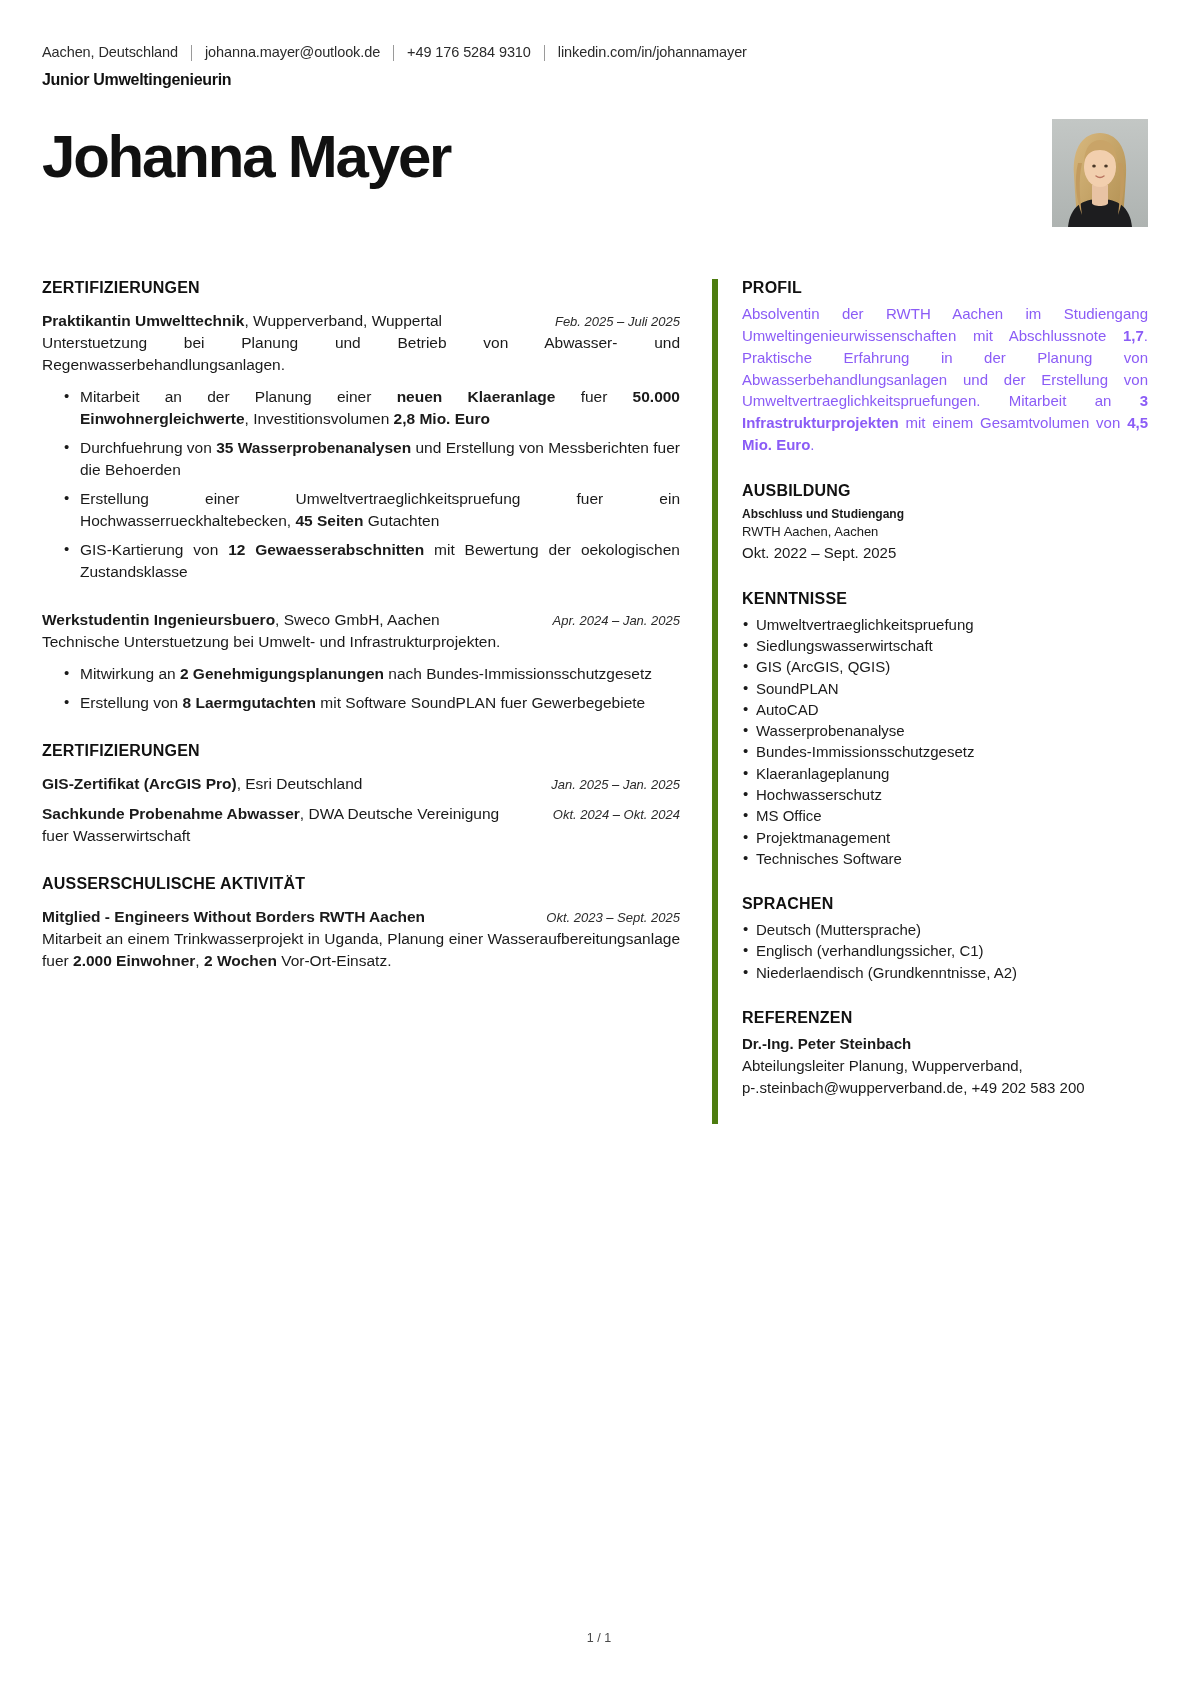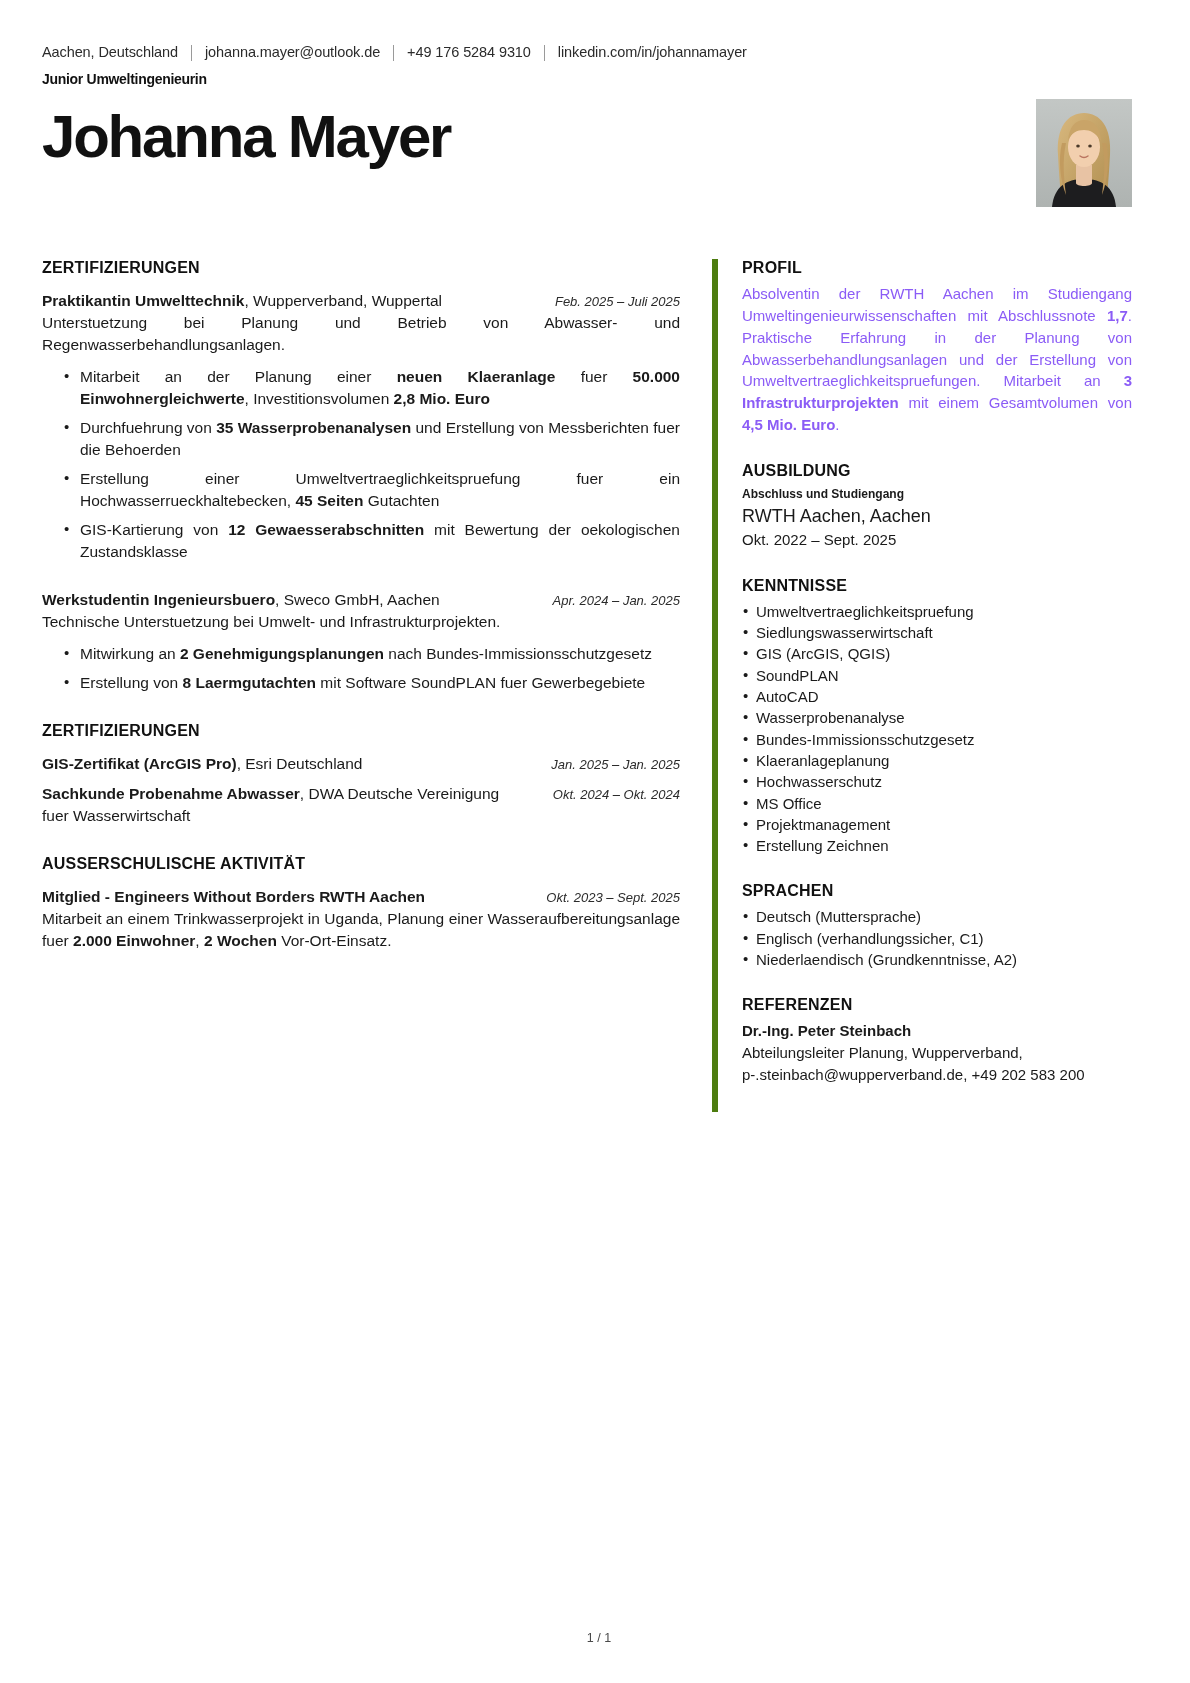--- a/index.html
+++ b/index.html
@@ -14,21 +14,21 @@
     height: 1683px;
     font-family: "Liberation Sans", sans-serif;
     color: #1a1a1a;
     position: relative;
     overflow: hidden;
   }
 
   .page {
     width: 1190px;
     height: 1683px;
-    padding: 44px 58px 0 42px;
+    padding: 44px 42px 0 42px;
     position: relative;
   }
 
   
   .contact-line {
     display: flex;
     align-items: center;
     font-size: 14.5px;
     color: #2b2b2b;
     letter-spacing: -0.1px;
@@ -38,25 +38,25 @@
   .contact-item { white-space: nowrap; }
   .contact-sep {
     display: inline-block;
     width: 1px;
     height: 16px;
     background: #9a9a9a;
     margin: 0 13px;
   }
 
   .job-title {
-    font-size: 14px;
+    font-size: 16px;
     font-weight: bold;
     letter-spacing: -0.3px;
     color: #111;
-    margin-bottom: 12px;
+    margin-bottom: 30px;
   }
 
   .name-row {
     display: flex;
     align-items: flex-start;
     justify-content: space-between;
   }
   .full-name {
     font-size: 60px;
     font-weight: bold;
@@ -178,21 +178,21 @@
   }
   .profile-text b { font-weight: bold; }
 
   .edu-degree {
     font-size: 12px;
     font-weight: bold;
     line-height: 1.45;
     color: #1a1a1a;
   }
   .edu-school {
-    font-size: 18px;
+    font-size: 13px;
     line-height: 1.45;
     color: #1a1a1a;
   }
   .edu-date {
     font-size: 15px;
     line-height: 1.45;
     color: #1a1a1a;
   }
 
   ul.r-list {
@@ -380,21 +380,21 @@
           <li>Siedlungswasserwirtschaft</li>
           <li>GIS (ArcGIS, QGIS)</li>
           <li>SoundPLAN</li>
           <li>AutoCAD</li>
           <li>Wasserprobenanalyse</li>
           <li>Bundes-Immissionsschutzgesetz</li>
           <li>Klaeranlageplanung</li>
           <li>Hochwasserschutz</li>
           <li>MS Office</li>
           <li>Projektmanagement</li>
-          <li>Erstellung Zeichnen</li>
+          <li>Technisches Software</li>
         </ul>
       </section>
 
       <section class="sec-right">
         <h2 class="sec-title-right">SPRACHEN</h2>
         <ul class="r-list">
           <li>Deutsch (Muttersprache)</li>
           <li>Englisch (verhandlungssicher, C1)</li>
           <li>Niederlaendisch (Grundkenntnisse, A2)</li>
         </ul>

